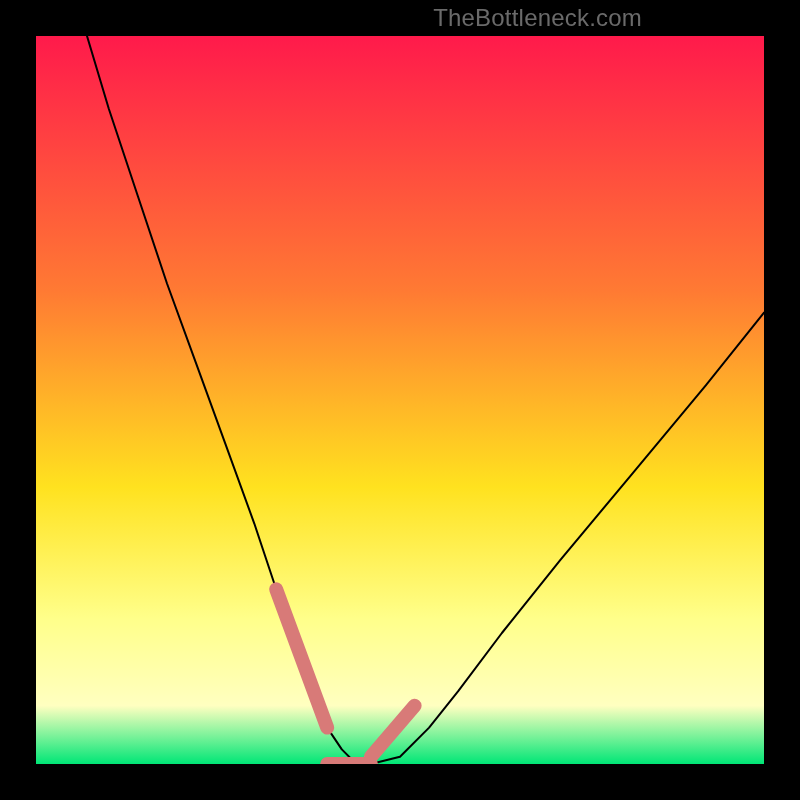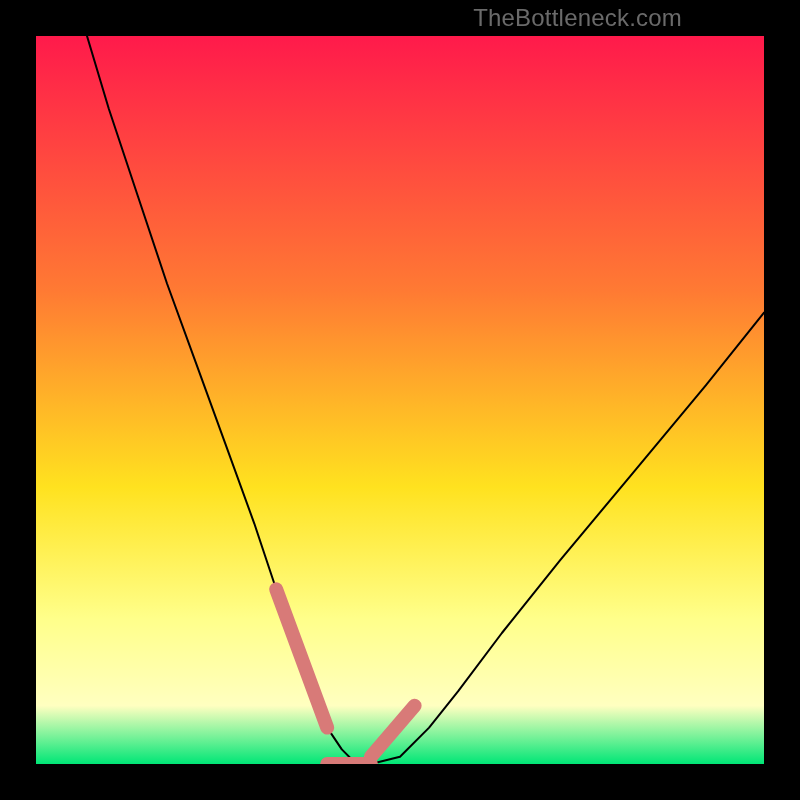--- a/index.html
+++ b/index.html
@@ -9,21 +9,20 @@
     height: 800px;
     background: #000;
     overflow: hidden;
     font-family: Arial, Helvetica, sans-serif;
   }
   .frame {
     position: relative;
     width: 652px;
     height: 800px;
     background: #000;
-    padding-left: 40px;
   }
   .watermark {
     position: absolute;
     top: 4px;
     right: 10px;
     color: #6a6a6a;
     font-size: 24px;
     font-weight: 400;
     letter-spacing: 0.2px;
     z-index: 10;

